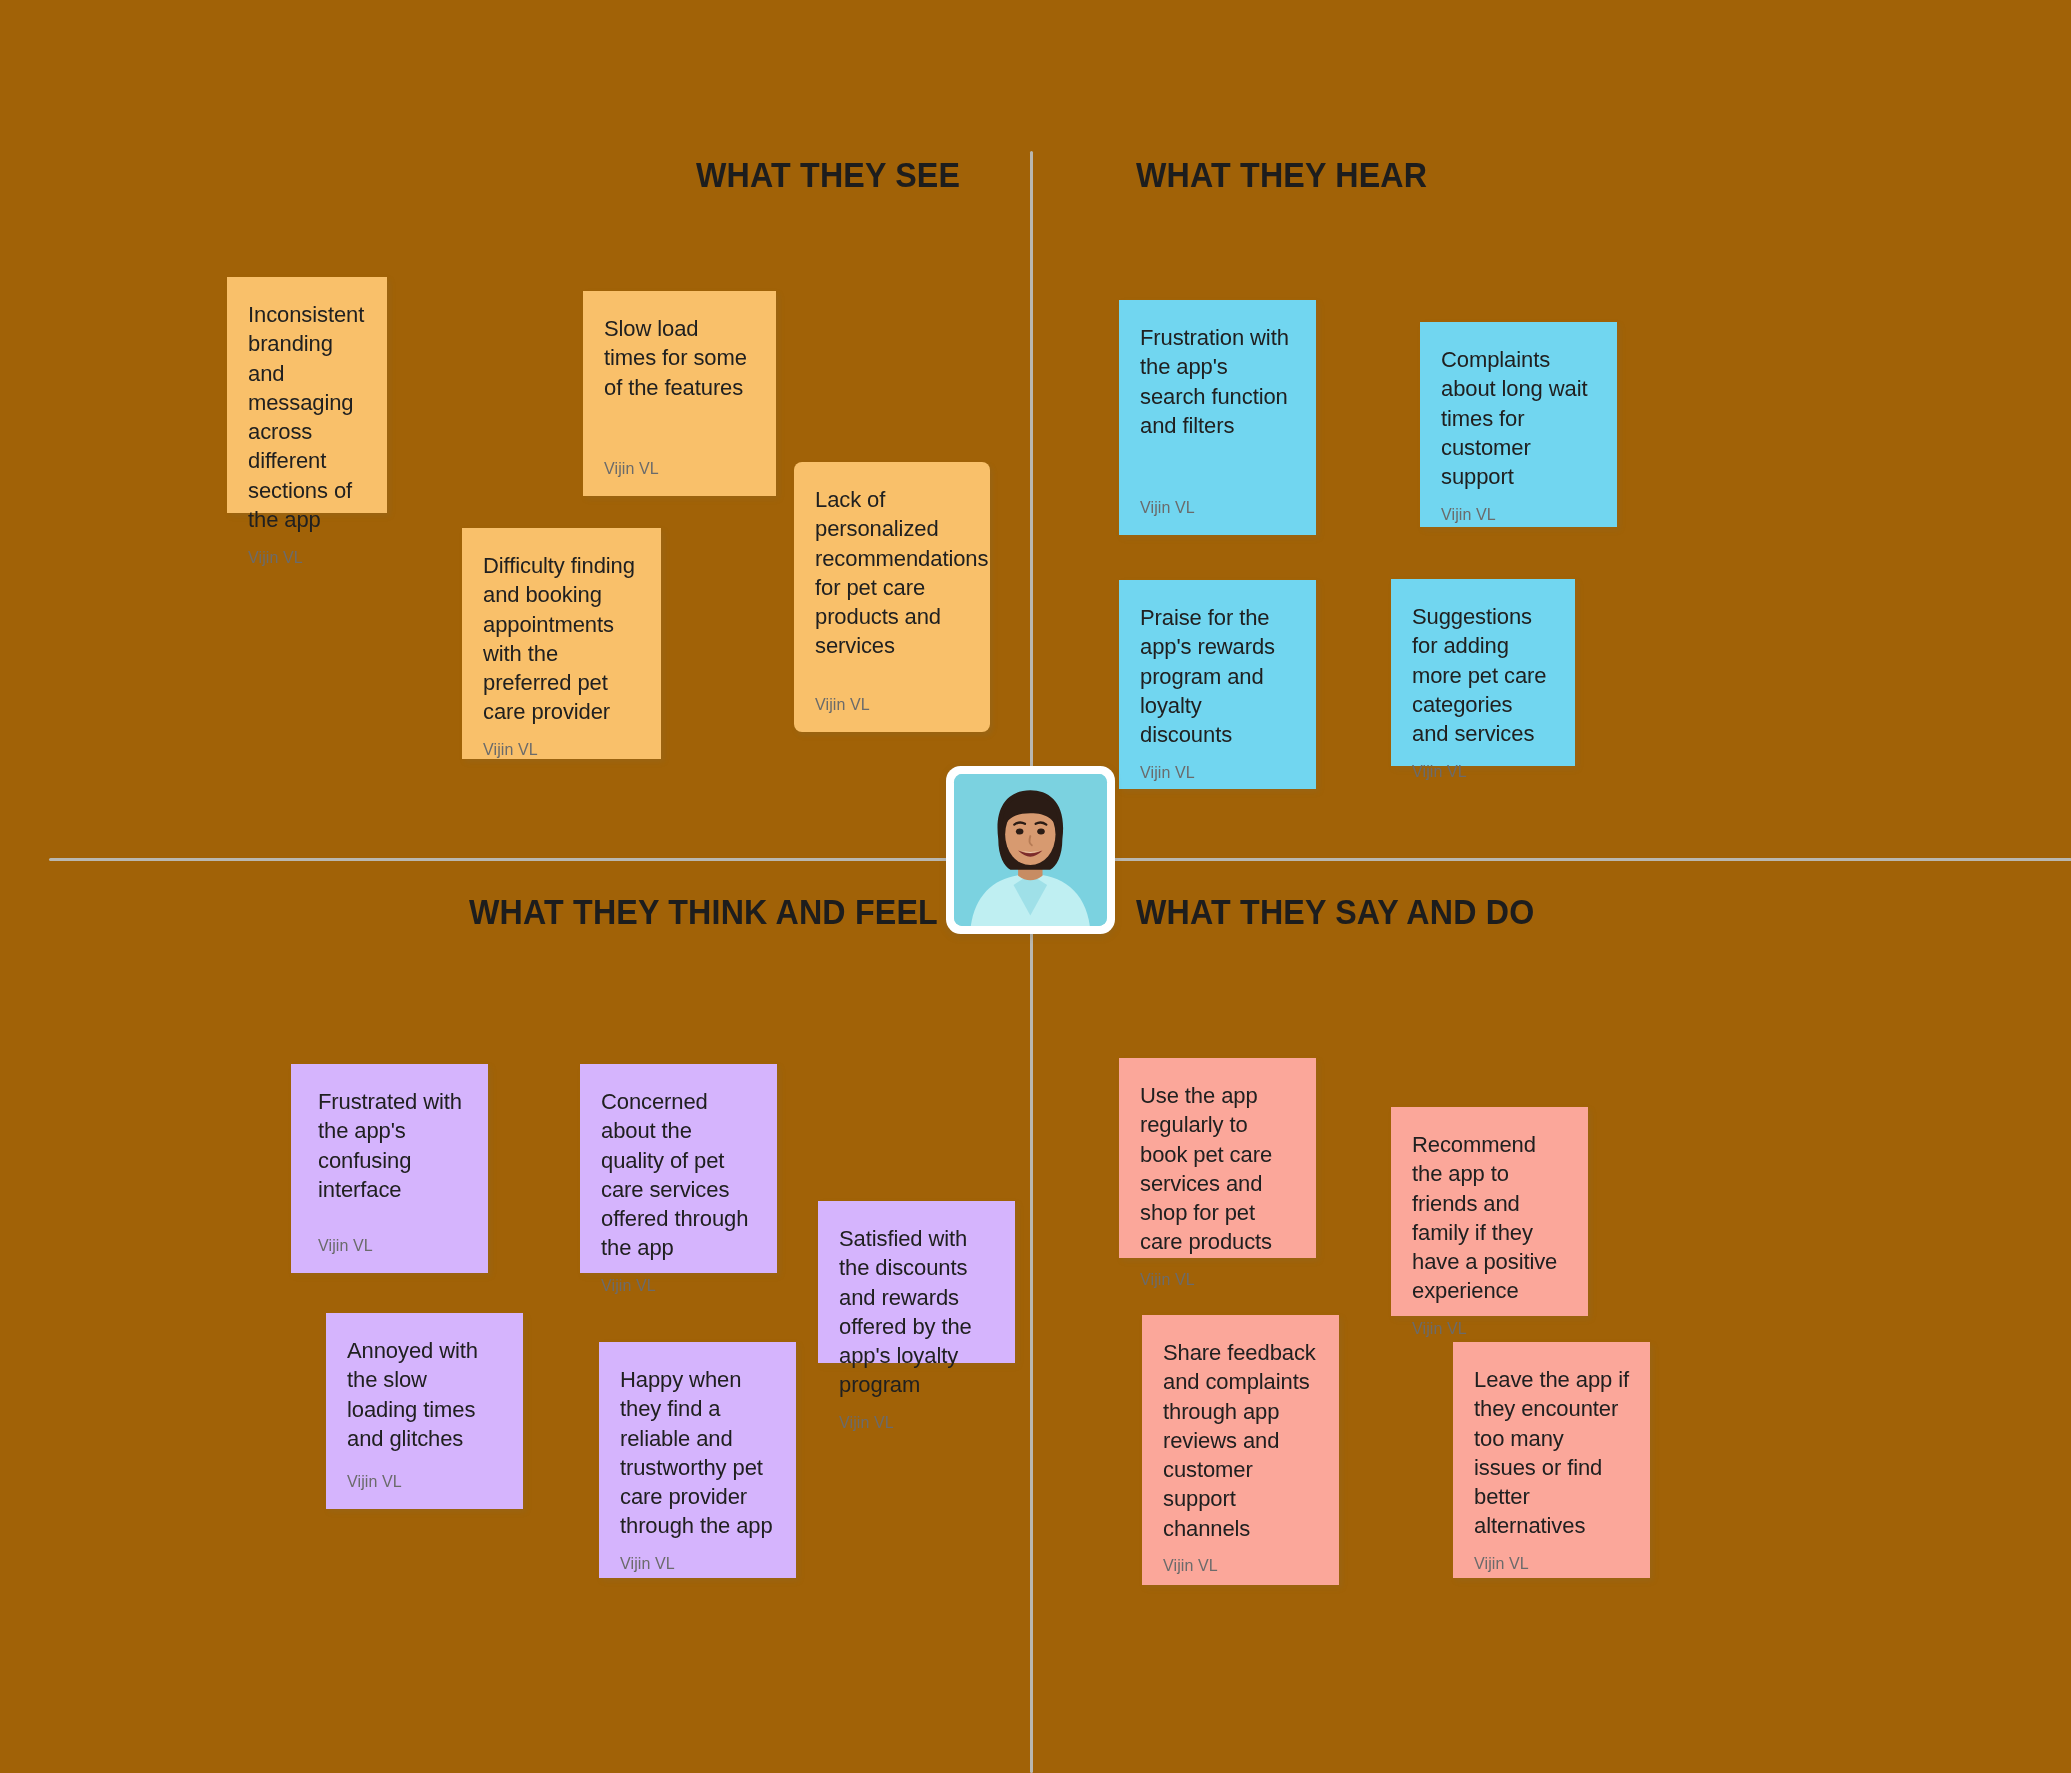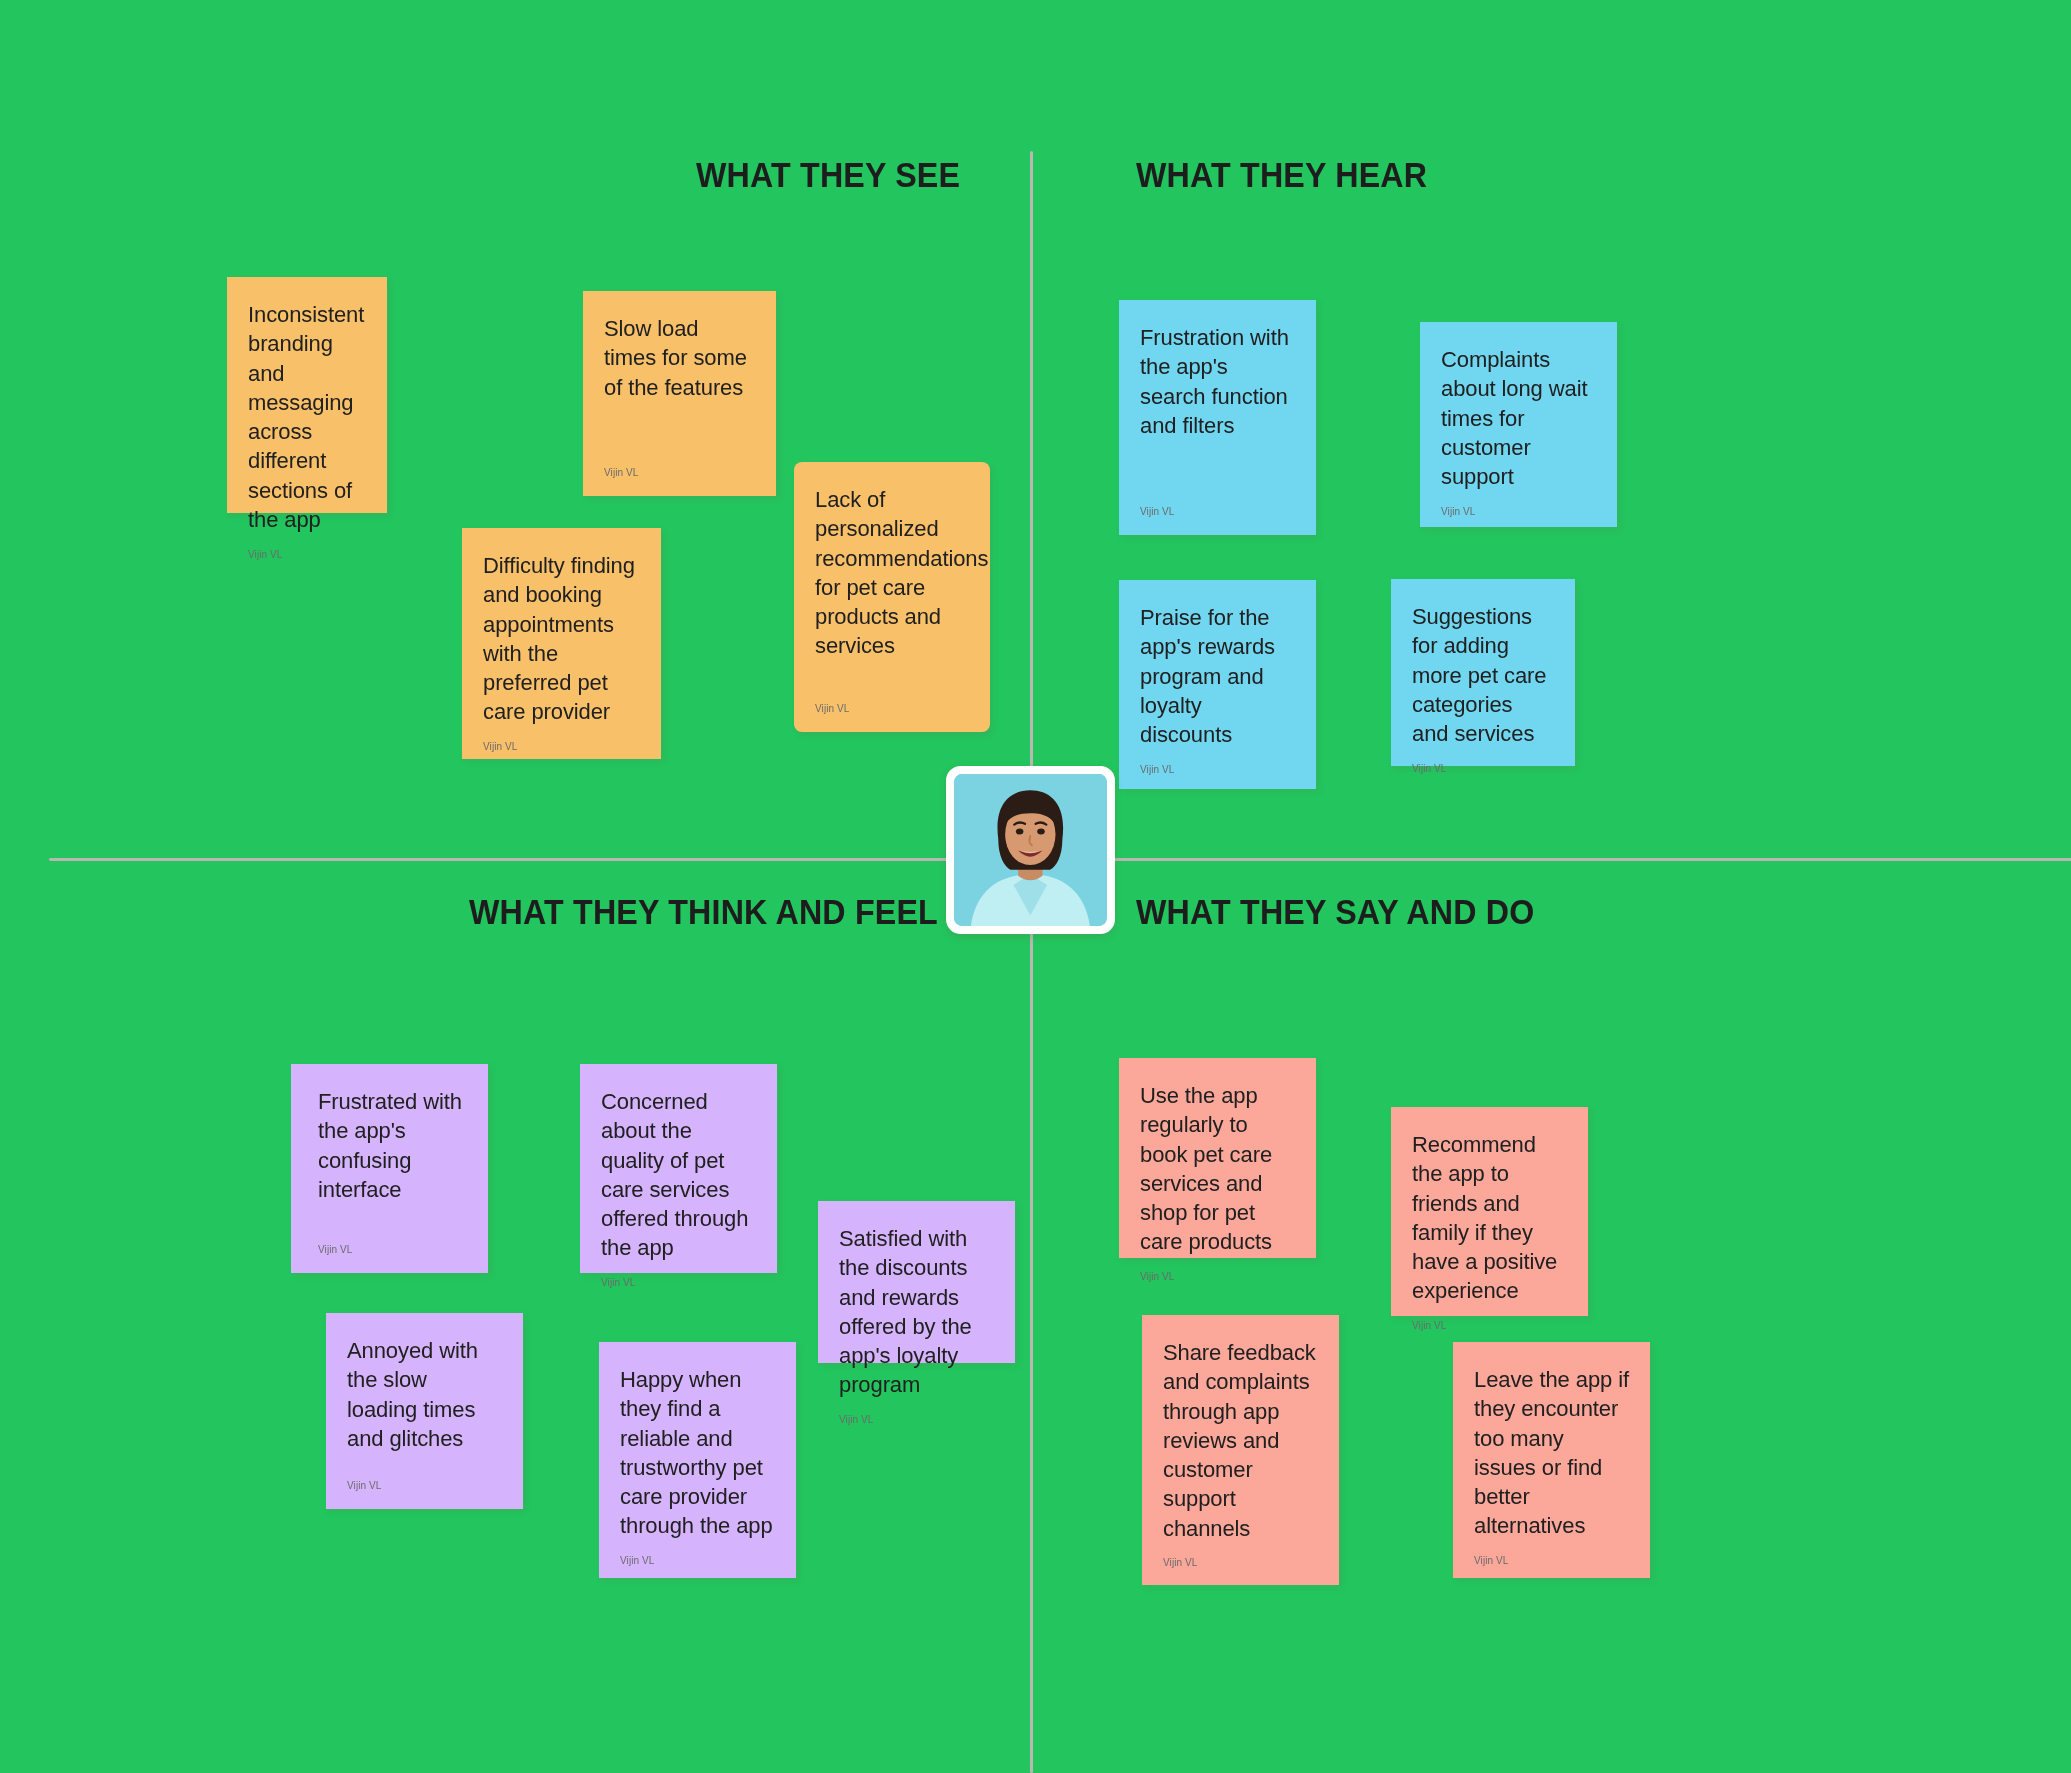--- a/index.html
+++ b/index.html
@@ -9,21 +9,21 @@
     height: 1773px;
     background: #FDF5DF;
     font-family: "Liberation Sans", sans-serif;
     overflow: hidden;
   }
 
   #board {
     position: relative;
     width: 2072px;
     height: 1773px;
-    background: #22c55e;
+    background: #a16207;
   }
 
   
   .divider-h {
     position: absolute;
     left: 49px;
     top: 858px;
     width: 2023px;
     height: 3.3px;
     background: #b9b7b0;
@@ -67,21 +67,21 @@
     font-family: "Liberation Sans", sans-serif;
   }
   .note .note-text {
     font-size: 22px;
     line-height: 1.33;
     color: #202020;
     white-space: pre-wrap;
     letter-spacing: -0.1px;
   }
   .note .note-author {
-    font-size: 10px;
+    font-size: 16px;
     color: #6b6b6b;
     margin-top: 14.7px;
     letter-spacing: 0.1px;
   }
 
   .c-orange { background: #F9C06A; }
   .c-blue   { background: #71D6F0; }
   .c-purple { background: #D5B4FD; }
   .c-salmon { background: #FBA79A; }
 

